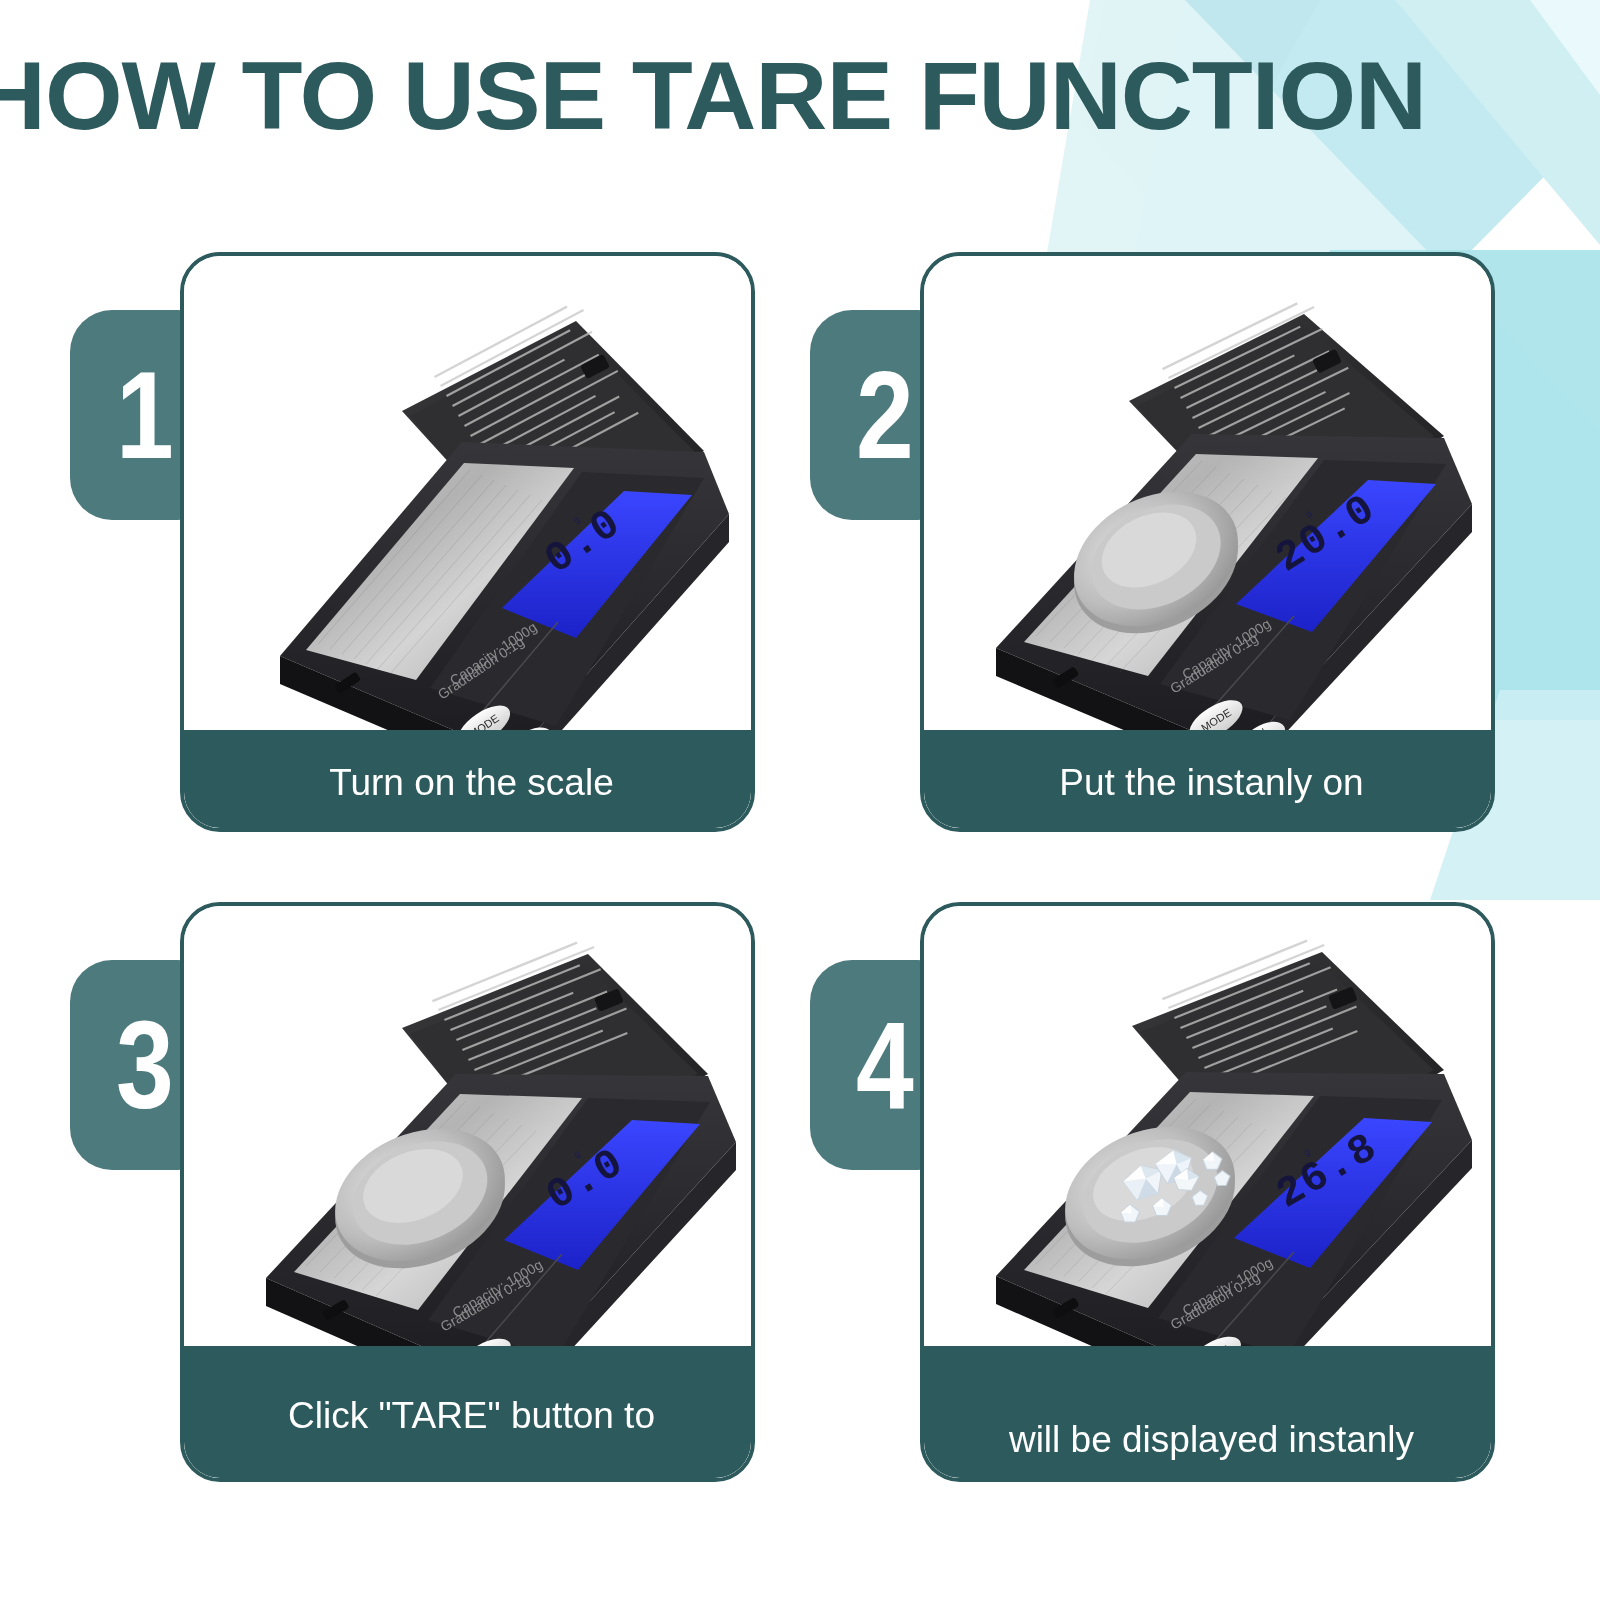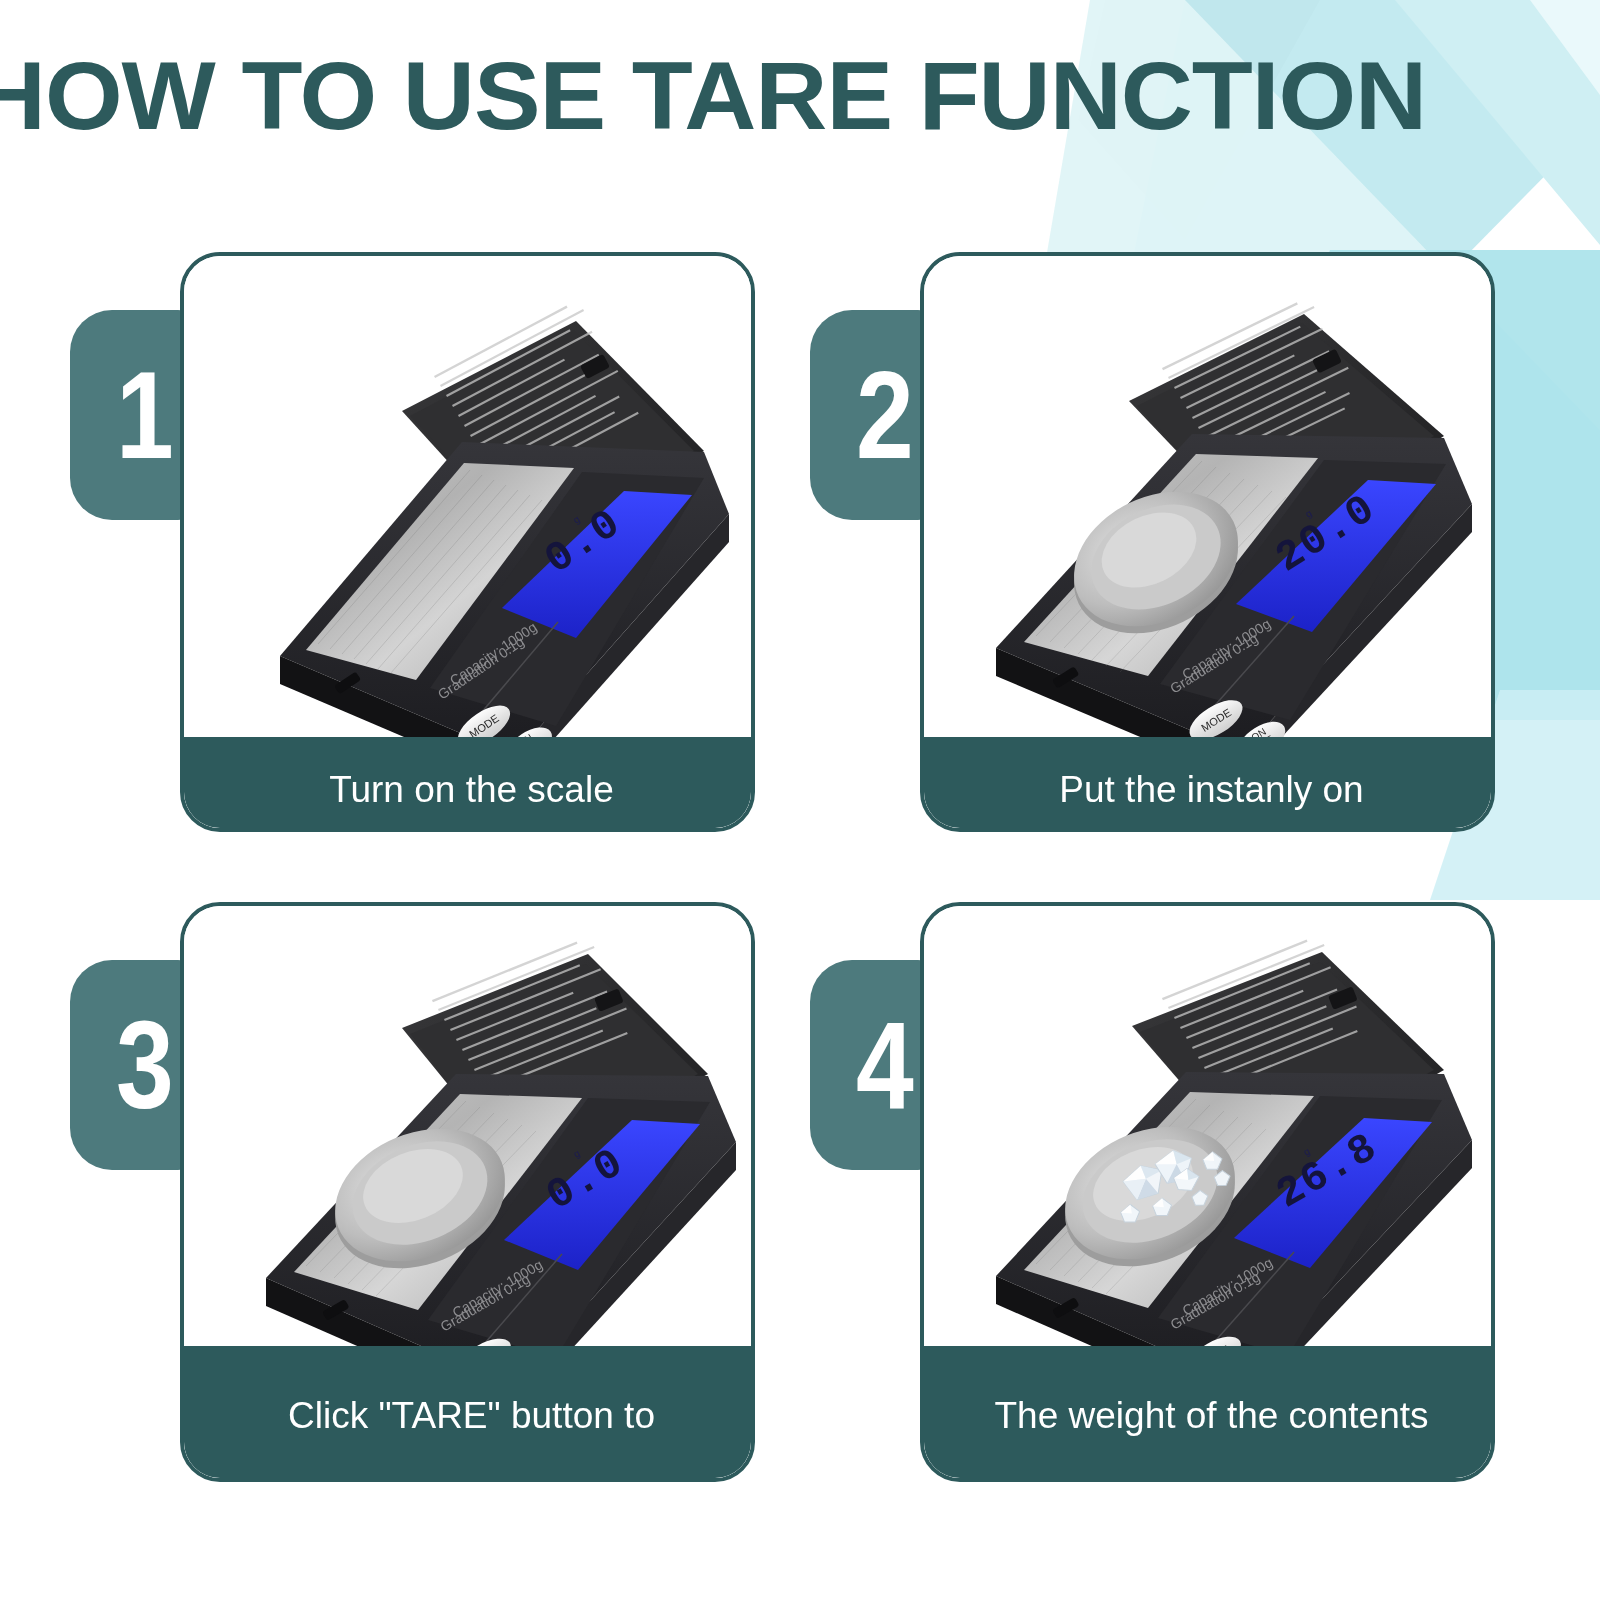--- a/index.html
+++ b/index.html
@@ -77,21 +77,21 @@
     background:#2d5a5c;
     border-radius:0 0 40px 40px;
     color:#ffffff;
     text-align:center;
     font-size:37px;
     line-height:1.28;
     display:flex;align-items:center;justify-content:center;
     box-sizing:border-box;
     padding:0 14px;
   }
-  .caption.one-line{top:474px;height:106px;margin-top:7px;}
+  .caption.one-line{top:474px;height:106px;}
   .caption.two-line{top:440px;height:140px;}
 
   
   .scale-svg{position:absolute;}
 </style>
 </head>
 <body>
 
 <svg id="bg-decor" viewBox="0 0 1600 1600" width="1600" height="1600">
   <polygon points="1105,0 1320,0 1185,240 1078,120" fill="#e9e9e9"></polygon>
@@ -562,19 +562,20 @@
               <ellipse cx="382" cy="488" rx="28" ry="14" fill="url(#btng4)" transform="rotate(-30 382 488)"></ellipse>
               <text x="382" y="492" fill="#2a2a2a" font-size="11" text-anchor="middle" font-family="Liberation Sans, sans-serif" transform="rotate(-30 382 488)">TARE</text>
             </g>
 
             <rect x="128" y="404" width="26" height="10" rx="3" fill="#0e0e10" transform="rotate(-30 128 404)"></rect>
           </g>
         </svg>
       </div>
       <div class="caption two-line">
         <span>
-          <span>The weight of the contents</span><br>
+          <br>
+          <span>will be displayed instanly</span>
         </span>
       </div>
     </div>
   </div>
 
 </div>
 
 </body></html>

